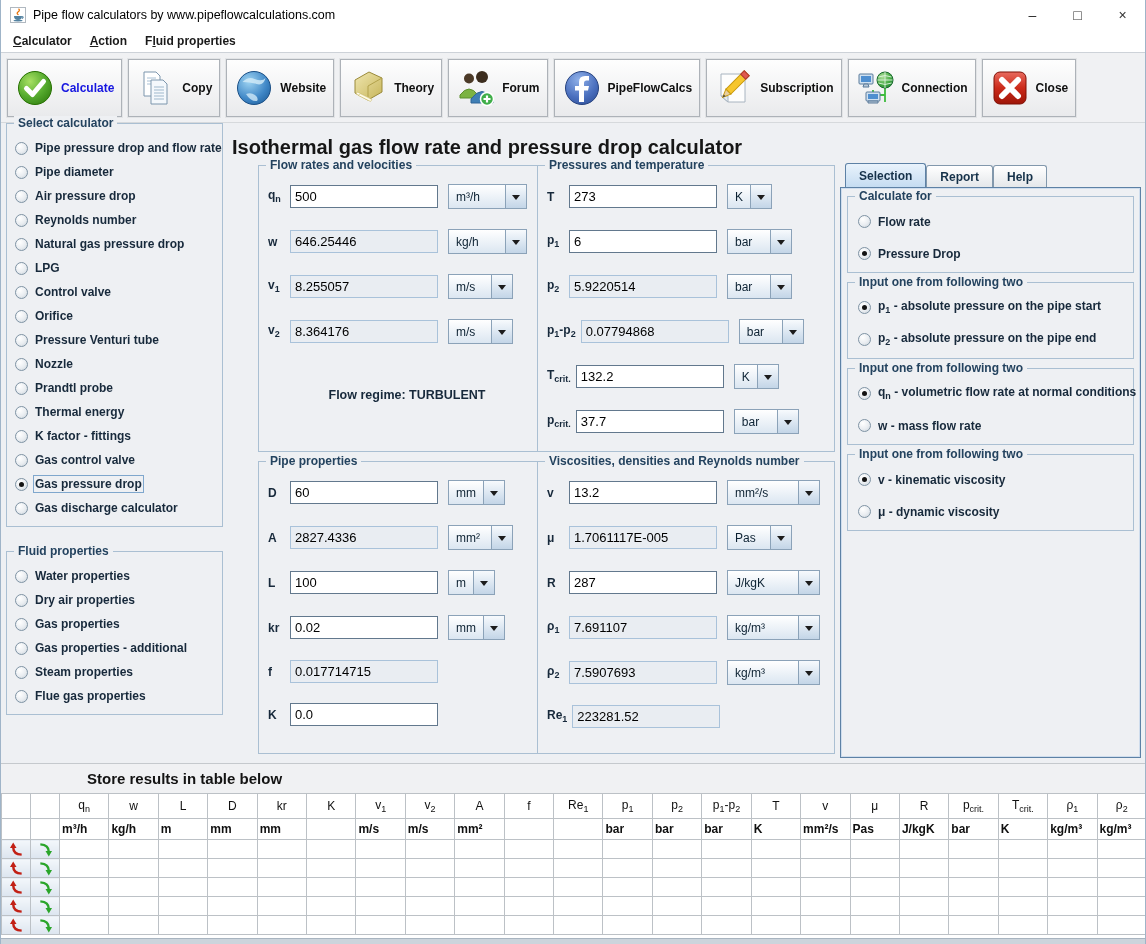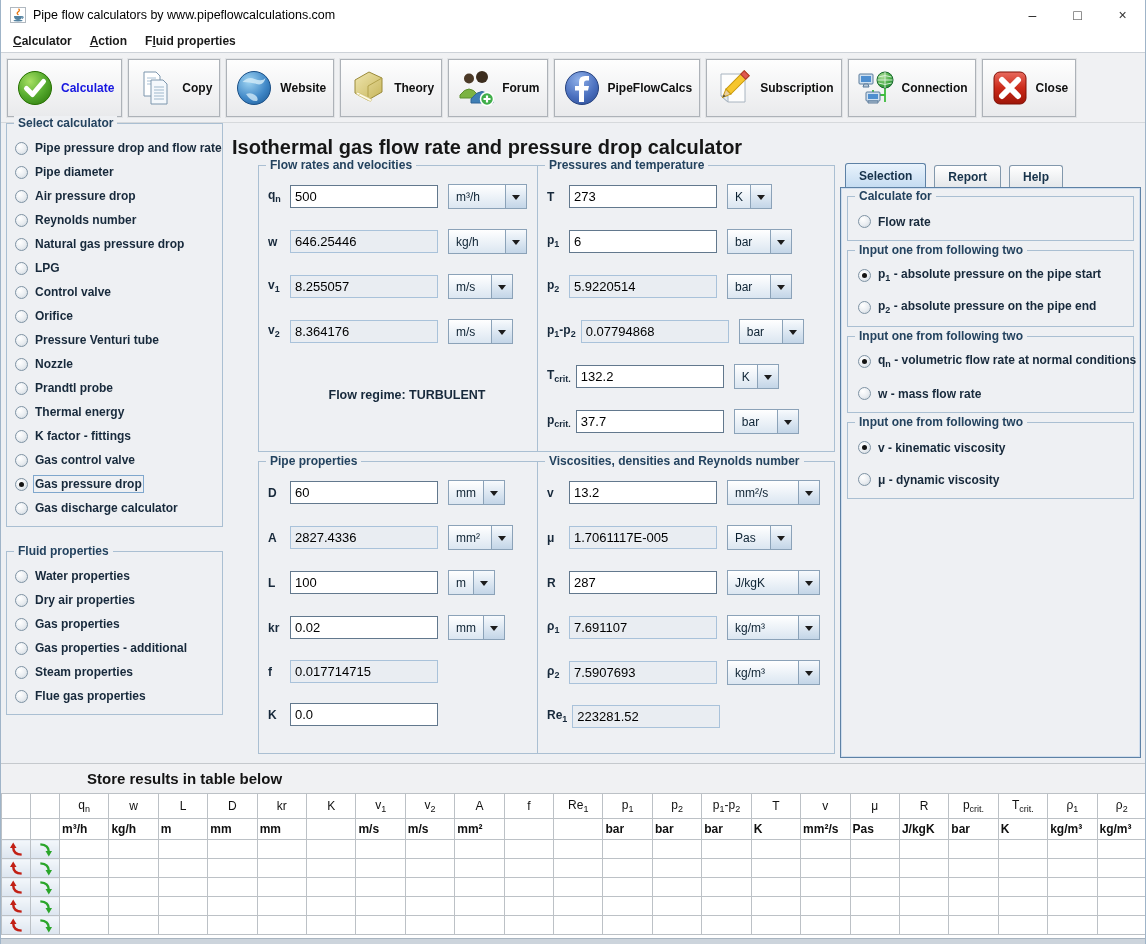--- a/index.html
+++ b/index.html
@@ -39,21 +39,21 @@
 .flabel{font-size:12px;font-weight:bold;color:#17293b;margin-right:5px;min-width:17px;white-space:nowrap;}
 .vbox{width:148px;height:23px;flex:none;border:1px solid #62788d;background:#fff;font-family:inherit;font-size:13px;color:#000;padding:0 4px;}
 .vbox.ro{background:#e9edf2;border-color:#a9c2da;}
 .combo{margin-left:10px;height:25px;display:flex;border:1px solid #8ba2b8;background:linear-gradient(#ffffff,#dbe6f1);}
 .cval{display:flex;align-items:center;padding:0 7px;font-size:12px;color:#0d2233;white-space:nowrap;}
 .cbtn{width:21px;flex:none;border-left:1px solid #8ba2b8;background:linear-gradient(#f7fafd,#c3d5e7);display:flex;align-items:center;justify-content:center;}
 .cbtn::after{content:"";border:4.5px solid transparent;border-top:5.5px solid #1c1c1c;margin-top:5px;}
 .regime{margin-top:24px;text-align:center;font-size:12.5px;font-weight:bold;color:#17293b;}
 .right-panel{position:absolute;left:839px;top:40px;width:301px;}
 .tabs{display:flex;align-items:flex-end;padding-left:5px;height:24px;}
-.tab{height:22px;display:flex;align-items:center;padding:0 13px;margin-right:8px;font-size:12px;font-weight:bold;color:#16324a;border:1px solid #8298ac;border-bottom:none;border-radius:3px 3px 0 0;background:linear-gradient(#ffffff,#e4e7ea);}
+.tab{height:22px;display:flex;align-items:center;padding:0 13px;margin-right:0;font-size:12px;font-weight:bold;color:#16324a;border:1px solid #8298ac;border-bottom:none;border-radius:3px 3px 0 0;background:linear-gradient(#ffffff,#e4e7ea);}
 .tab.active{height:24px;background:linear-gradient(#e9f3fc,#c5dcf1);border-color:#5d81a5;}
 .tab-panel{height:571px;border:1px solid #5d81a5;box-shadow:inset 0 0 0 1px #cfdded;background:#eef0f3;padding:8px 6px;display:flex;flex-direction:column;gap:9px;}
 .rgroup{padding:13px 7px 7px;display:flex;flex-direction:column;gap:9px;flex:none;}
 .ropt{min-height:23px;padding-left:3px;}
 .results-bar{height:30px;background:#f0f1f3;border-top:1px solid #c5c9cd;display:flex;align-items:center;flex:none;}
 .results-heading{margin-left:86px;font-size:15px;font-weight:bold;color:#131313;}
 .table-area{height:145px;flex:none;overflow:hidden;background:#fff;}
 table{width:1146px;border-collapse:collapse;table-layout:fixed;}
 th,td{border:1px solid #bcc1c6;overflow:hidden;white-space:nowrap;}
 tr.symrow th{height:25px;font-size:12px;font-weight:normal;color:#101010;text-align:center;background:#fff;}
@@ -524,20 +524,24 @@
           <div class="tab">Report</div>
           <div class="tab">Help</div>
         </div>
       <div class="tab-panel" id="tabpanel">
           <div class="group rgroup">
             <div class="group-title">Calculate for</div>
             <div class="opt ropt">
               <span class="radio"></span>
               <span class="opt-label"><span>Flow rate</span></span>
             </div>
+            <div class="opt ropt">
+              <span class="radio sel"></span>
+              <span class="opt-label"><span>Pressure Drop</span></span>
+            </div>
           </div>
           <div class="group rgroup">
             <div class="group-title">Input one from following two</div>
             <div class="opt ropt">
               <span class="radio sel"></span>
               <span class="opt-label"><span>p</span><sub>1</sub><span> - absolute pressure on the pipe start</span></span>
             </div>
             <div class="opt ropt">
               <span class="radio"></span>
               <span class="opt-label"><span>p</span><sub>2</sub><span> - absolute pressure on the pipe end</span></span>

